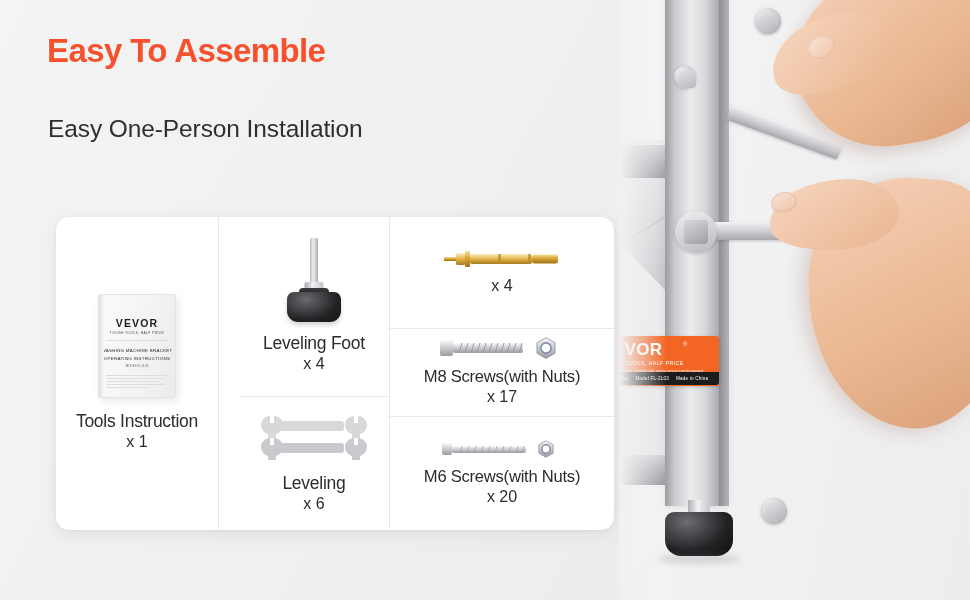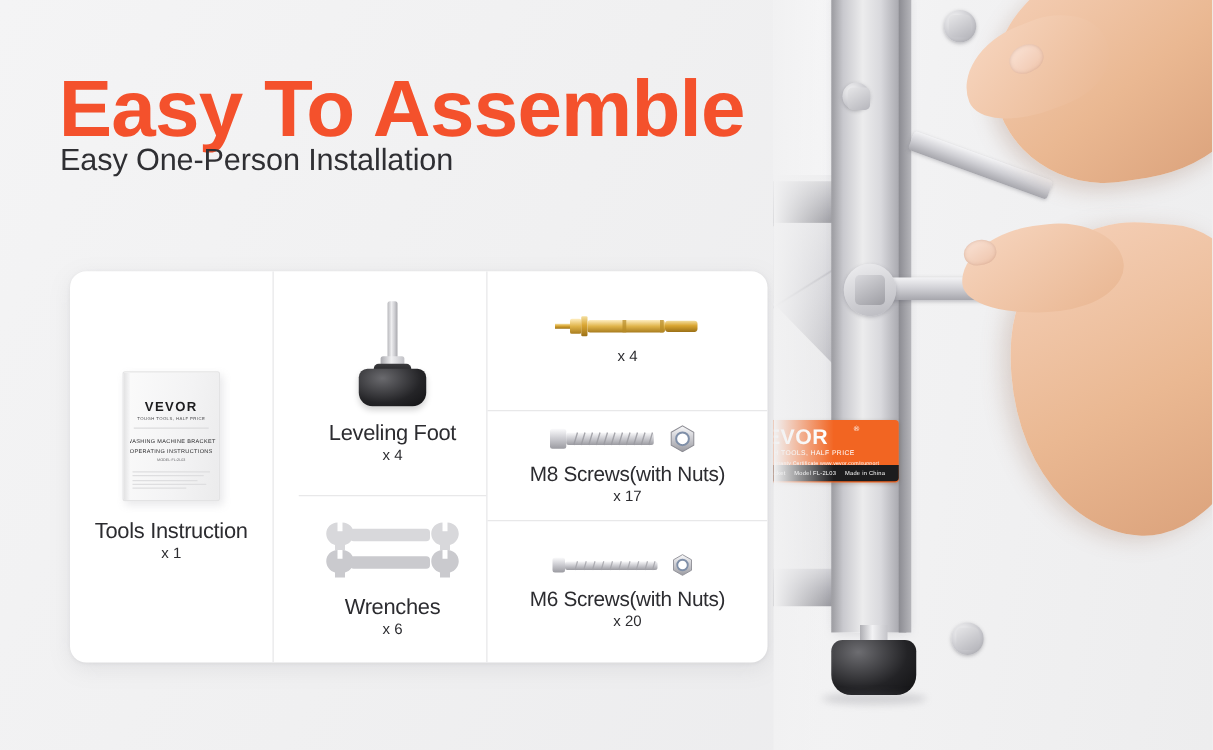--- a/index.html
+++ b/index.html
@@ -5,22 +5,22 @@
   html,body{margin:0;padding:0;}
   body{
     width:970px;height:600px;overflow:hidden;
     font-family:"Liberation Sans","DejaVu Sans",sans-serif;
     background:#f1f1f2;
   }
   .stage{position:relative;width:970px;height:600px;overflow:hidden;
     background:linear-gradient(118deg,#f4f4f5 0%,#f0f0f1 42%,#eaeaec 100%);}
 
   
-  .headline{position:absolute;left:47px;top:54px;width:560px;
-    font-size:64px;line-height:1.04;font-weight:bold;letter-spacing:-0.6px;
+  .headline{position:absolute;left:47px;top:34px;width:560px;
+    font-size:33px;line-height:1.04;font-weight:bold;letter-spacing:-0.6px;
     color:#f4512c;white-space:nowrap;}
   .subhead{position:absolute;left:48px;top:113px;width:520px;
     font-size:24.5px;line-height:1.32;color:#2f2f33;font-weight:400;letter-spacing:-0.1px;}
   .subhead div{white-space:nowrap;}
 
   
   .card{position:absolute;left:56px;top:217px;width:558px;height:313px;
     background:#fff;border-radius:13px;
     box-shadow:0 5px 18px rgba(120,120,130,.13),0 1px 3px rgba(120,120,130,.10);
     display:flex;overflow:hidden;}
@@ -34,21 +34,21 @@
   .cell + .cell{border-top:1px solid #e8e8e9;}
   .c1-a{height:313px;padding:10px 6px;}
   .c2-a{height:179px;padding:6px;}
   .c2-b{height:133px;padding:6px;}
   .c3-a{height:111px;padding:4px;}
   .c3-b{height:88px;padding:4px;}
   .c3-c{height:114px;padding:4px;text-align:center;}
 
   .cap{font-size:17.5px;line-height:1.27;color:#2c2c30;letter-spacing:-0.25px;white-space:nowrap;}
   .cap.small{font-size:16.6px;}
-  .qty{font-size:12px;line-height:1.27;color:#2c2c30;}
+  .qty{font-size:16px;line-height:1.27;color:#2c2c30;}
   .art{display:flex;align-items:center;justify-content:center;}
 
   
   .booklet{width:78px;height:104px;background:linear-gradient(100deg,#fbfbfb,#f3f3f4 60%,#ebebec);
     border:1px solid #e3e3e4;border-radius:2px;box-shadow:2px 3px 7px rgba(140,140,150,.20);
     position:relative;margin-bottom:12px;display:flex;flex-direction:column;align-items:center;
     padding-top:22px;box-sizing:border-box;overflow:hidden;}
   .booklet:before{content:"";position:absolute;left:0;top:0;width:5px;height:100%;
     background:linear-gradient(90deg,#e2e2e3,#f7f7f8);}
   .bk-logo{font-size:10.5px;font-weight:bold;letter-spacing:1.1px;color:#1d1d1f;}
@@ -235,21 +235,21 @@
               <rect x="22" y="9" width="64" height="10" rx="3"></rect>
               <path d="M100 6c5 0 9 4 9 9 0 4-3 8-7 9v4H94v-4c-4-1-7-5-7-9 0-5 4-9 9-9v7h4V6z" transform="translate(0,-2)"></path>
             </g>
             <g fill="#cacace" transform="translate(0,22)">
               <path d="M12 6c-5 0-9 4-9 9 0 4 3 8 7 9v4H18v-4c4-1 7-5 7-9 0-5-4-9-9-9v7h-4V6z" transform="translate(0,-2)"></path>
               <rect x="22" y="9" width="64" height="10" rx="3"></rect>
               <path d="M100 6c5 0 9 4 9 9 0 4-3 8-7 9v4H94v-4c-4-1-7-5-7-9 0-5 4-9 9-9v7h4V6z" transform="translate(0,-2)"></path>
             </g>
           </svg>
         </div>
-        <div class="cap">Wrenches</div>
+        <div class="cap">Leveling</div>
         <div class="qty">x 6</div>
       </div>
     </div>
 
     <div class="col col-3">
 
       <div class="cell c3-a">
         <div class="art boltwrap">
           <svg width="120" height="20" viewBox="0 0 120 20" aria-hidden="true">
             <defs>

